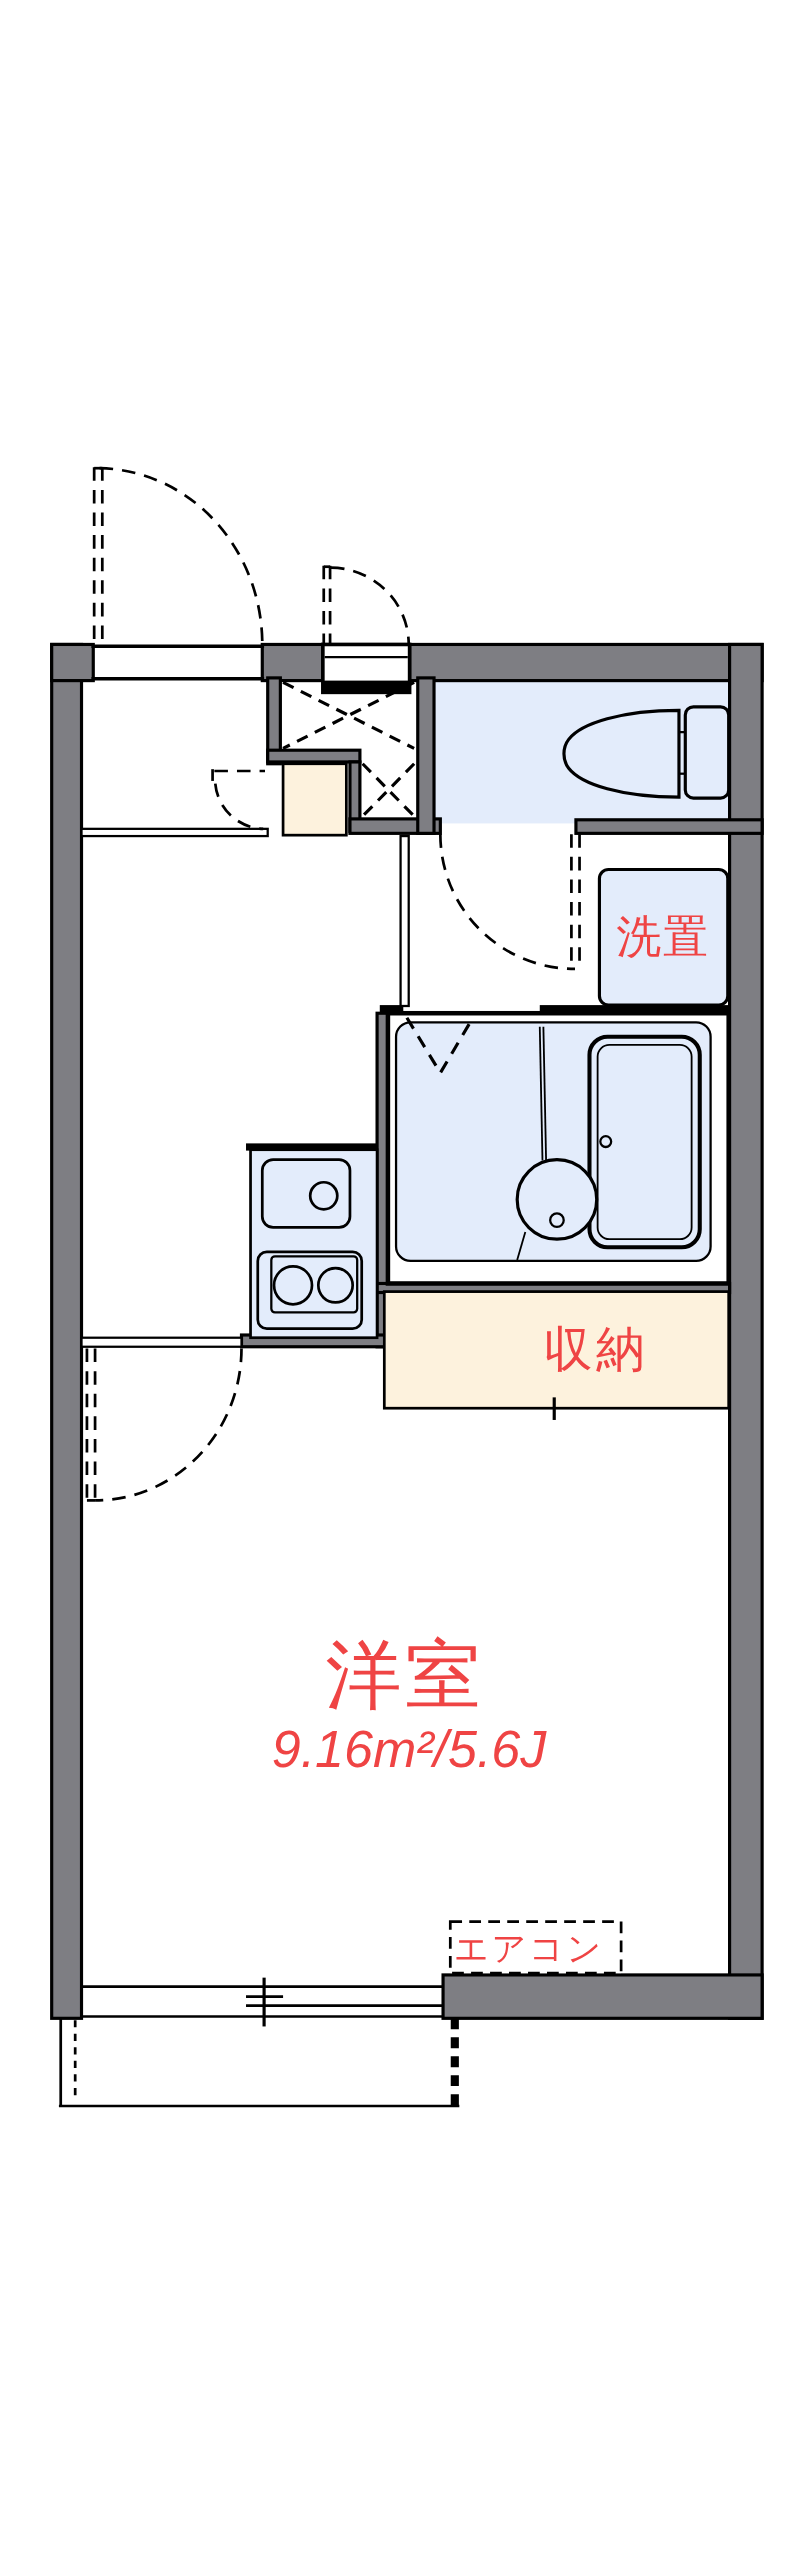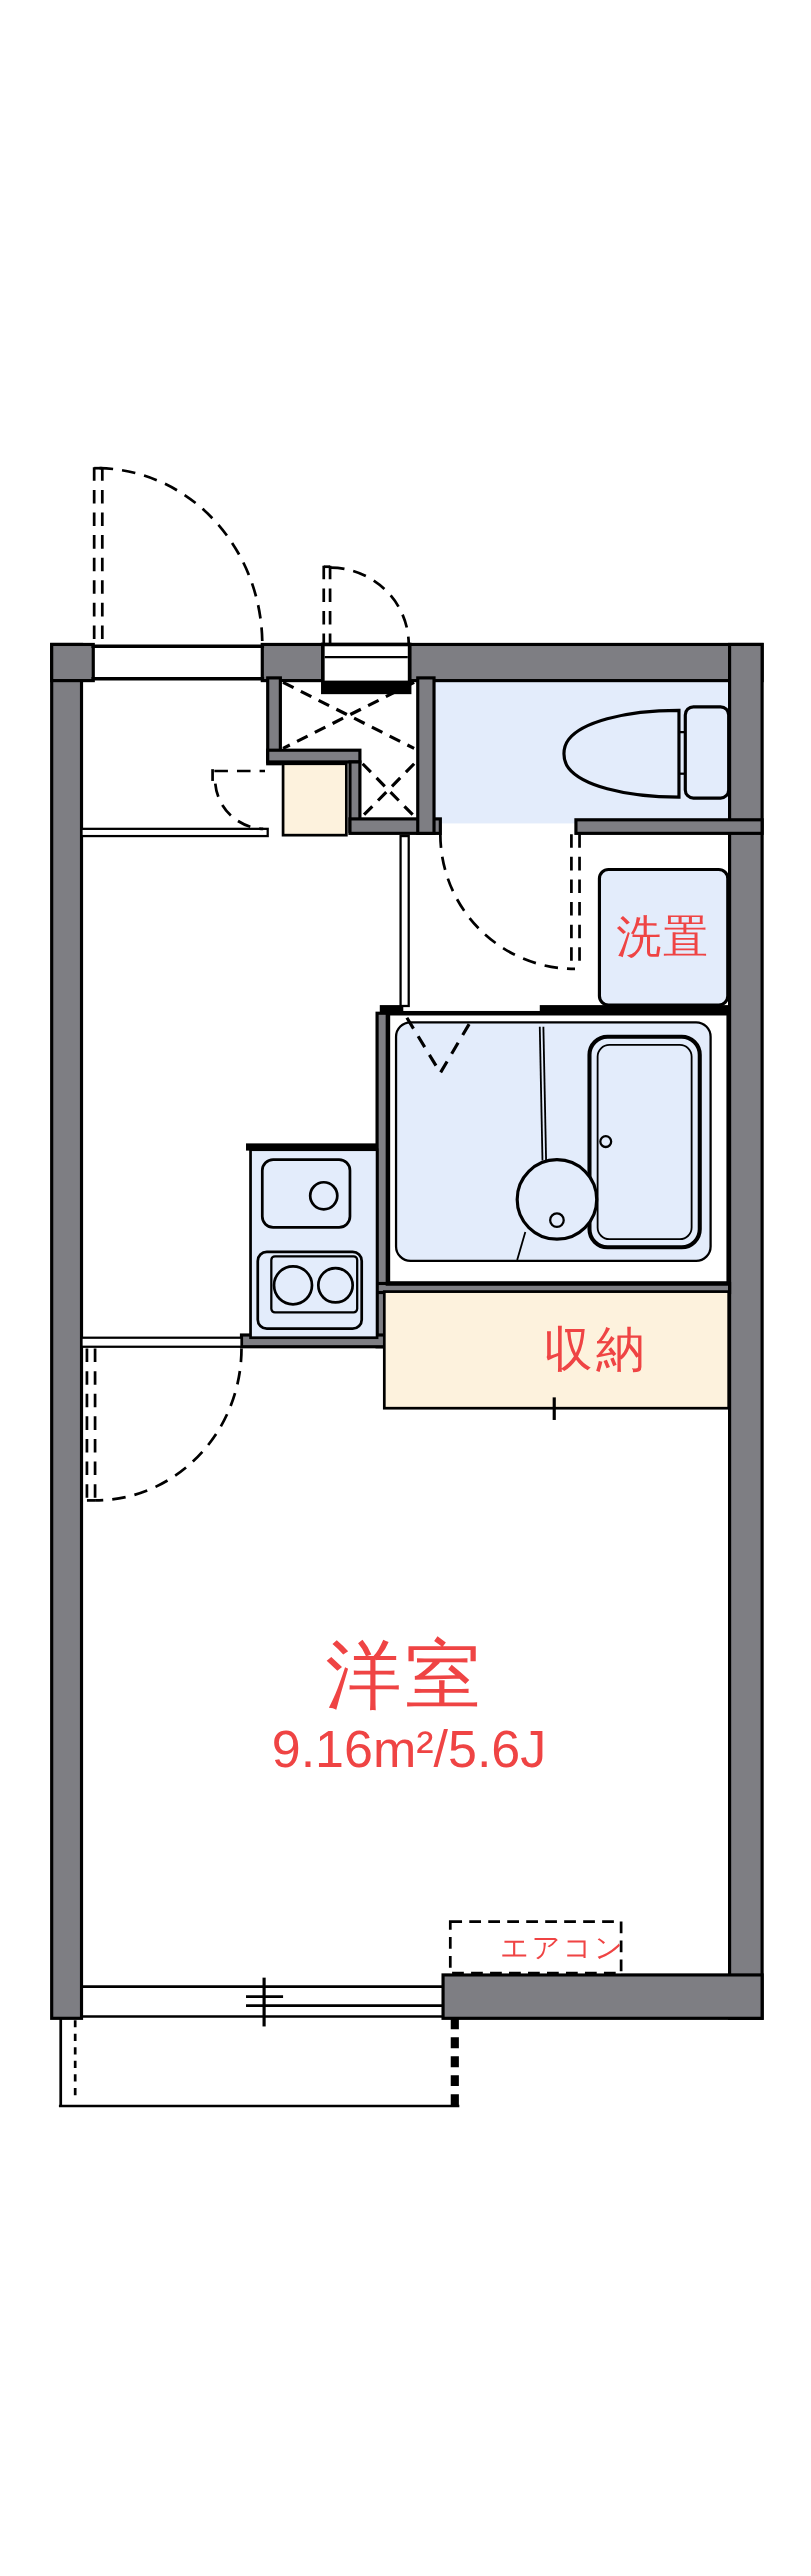--- a/index.html
+++ b/index.html
@@ -8,22 +8,22 @@
     font-family:"Liberation Sans","DejaVu Sans",sans-serif; overflow:hidden;
   }
   .plan-svg { position:absolute; left:0; top:0; }
   .lbl {
     position:absolute; transform:translate(-50%,-50%);
     color:#ef4444; white-space:nowrap; line-height:1;
   }
   .lbl-washer  { left:663px;  top:936px; font-size:45px; letter-spacing:1.8px; }
   .lbl-storage { left:558px;  top:1349px; font-size:49px; letter-spacing:3.6px;margin-left:38px; }
   .lbl-room    { left:405px;  top:1675px; font-size:76px; letter-spacing:3.6px;text-align:right; }
-  .lbl-size    { left:409px;  top:1749px; font-size:52px; }
-  .lbl-aircon  { left:563px;  top:1948px; font-size:28px; letter-spacing:2.7px; }
+  .lbl-size    { left:409px;  top:1749px; font-size:52px;font-style:italic; }
+  .lbl-aircon  { left:529px;  top:1948px; font-size:34px; letter-spacing:2.7px; }
 </style>
 </head>
 <body>
 
 <div class="canvas">
 
 <svg class="plan-svg" width="812" height="2576" viewBox="0 0 898 2850">
 
   <rect x="480" y="750" width="327" height="161" fill="#e3ecfb"></rect>
 

